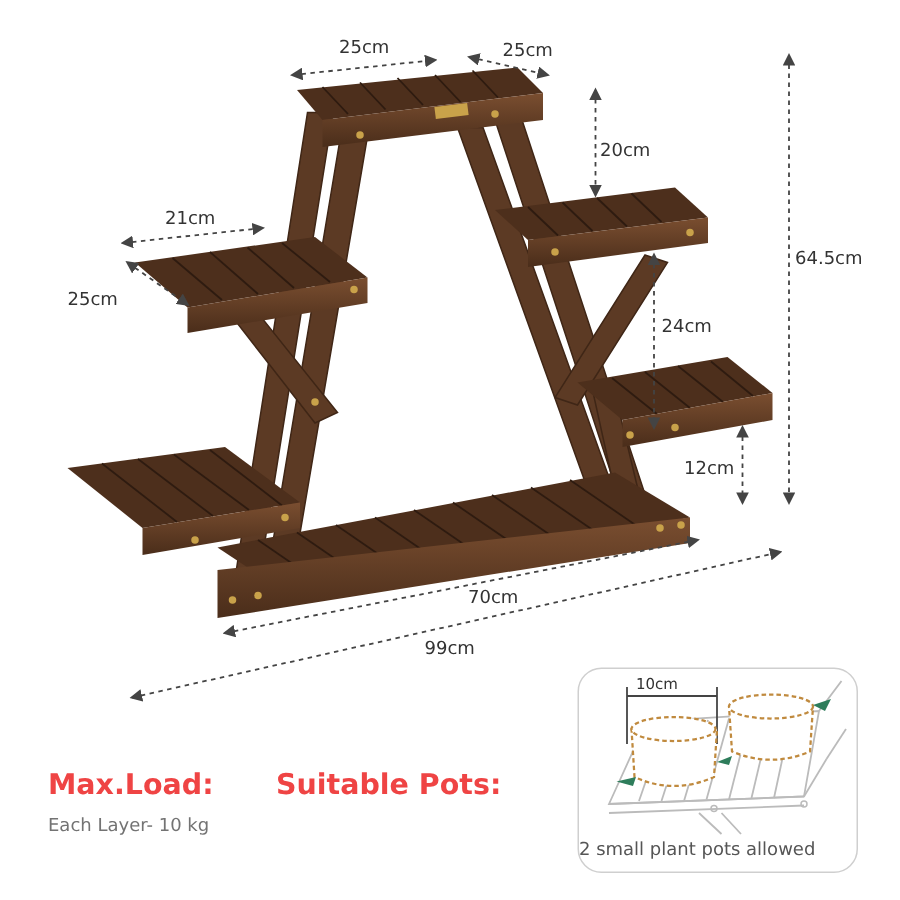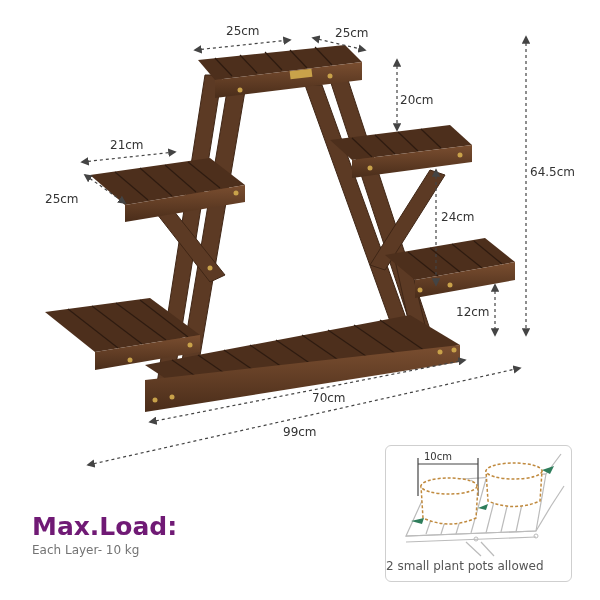--- a/index.html
+++ b/index.html
@@ -1,23 +1,23 @@
 <!DOCTYPE html>
 <html><head>
 <meta charset="utf-8">
 <style>
   html, body { margin:0; padding:0; background:#ffffff; }
   body { width:600px; height:600px; position:relative; overflow:hidden;
          font-family:"DejaVu Sans", "Liberation Sans", sans-serif; color:#444; }
   .stage { position:absolute; left:0; top:0; width:600px; height:536px; }
   .dim { position:absolute; font-size:12px; color:#333; white-space:nowrap; }
-  .spec-title { position:absolute; font-size:25px; font-weight:bold; color:#701a75; }
+  .spec-title { position:absolute; font-size:19px; font-weight:bold; color:#ef4444; }
   .spec-line { position:absolute; font-size:12px; color:#737373; white-space:nowrap; }
   .inset { position:absolute; left:385px; top:445px; width:185px; height:135px;
-           border:1.5px solid #cfcfcf; border-radius:6px; background:#fff; overflow:hidden; }
+           border:1.5px solid #cfcfcf; border-radius:16px; background:#fff; overflow:hidden; }
   .inset-caption { position:absolute; left:0; right:0; bottom:8px; 
                    font-size:12px; color:#555; }
   .inset-dim { position:absolute; left:38px; top:5px; font-size:10px; color:#333; }
 </style>
 </head>
 <body>
 
 <div class="stage">
 
   <svg width="600" height="600" viewBox="0 0 600 600" style="position:absolute;left:0;top:0">
@@ -154,20 +154,21 @@
   <div class="dim" style="left:400px;top:93px">20cm</div>
   <div class="dim" style="left:441px;top:210px">24cm</div>
   <div class="dim" style="left:456px;top:305px">12cm</div>
   <div class="dim" style="left:530px;top:165px">64.5cm</div>
   <div class="dim" style="left:312px;top:391px">70cm</div>
   <div class="dim" style="left:283px;top:425px">99cm</div>
 
   <div class="spec-title" style="left:32px;top:512px">Max.Load:</div>
   <div class="spec-line" style="left:32px;top:543px">Each Layer- 10 kg</div>
 
+  <div class="spec-title" style="left:184px;top:512px">Suitable Pots:</div>
 
   <div class="inset">
     <svg width="185" height="135" viewBox="0 0 185 135" style="position:absolute;left:0;top:0">
 
       <g stroke="#bbb" stroke-width="1.2" fill="none">
         <polygon points="20,90 45,35 160,28 150,85"></polygon>
         <line x1="20" y1="90" x2="150" y2="85"></line>
         <line x1="20" y1="96" x2="150" y2="91"></line>
         <line x1="40" y1="88" x2="58" y2="36"></line>
         <line x1="55" y1="88" x2="72" y2="35"></line>

